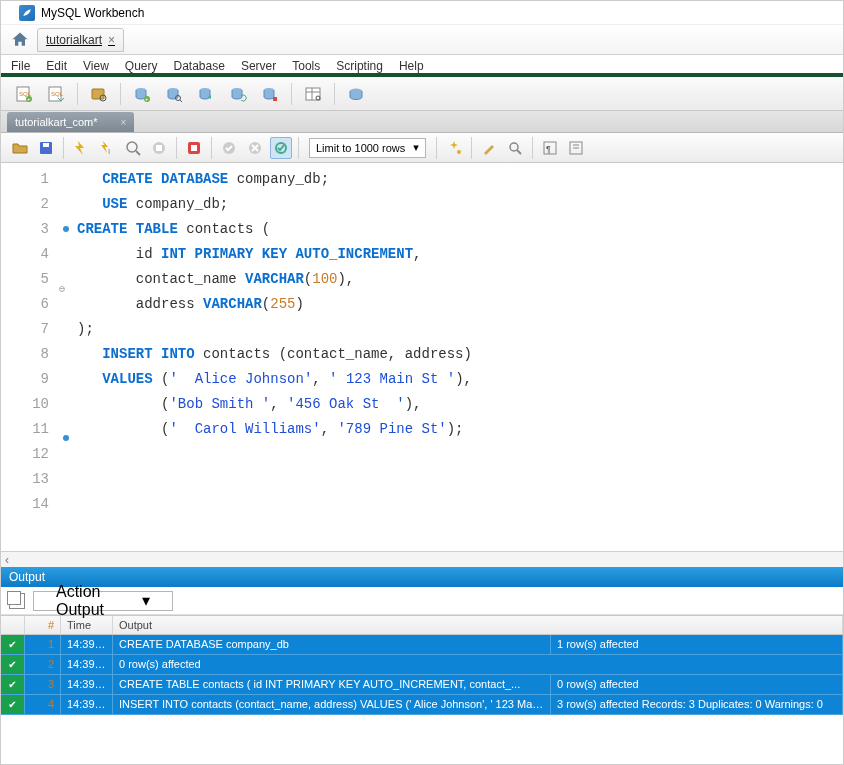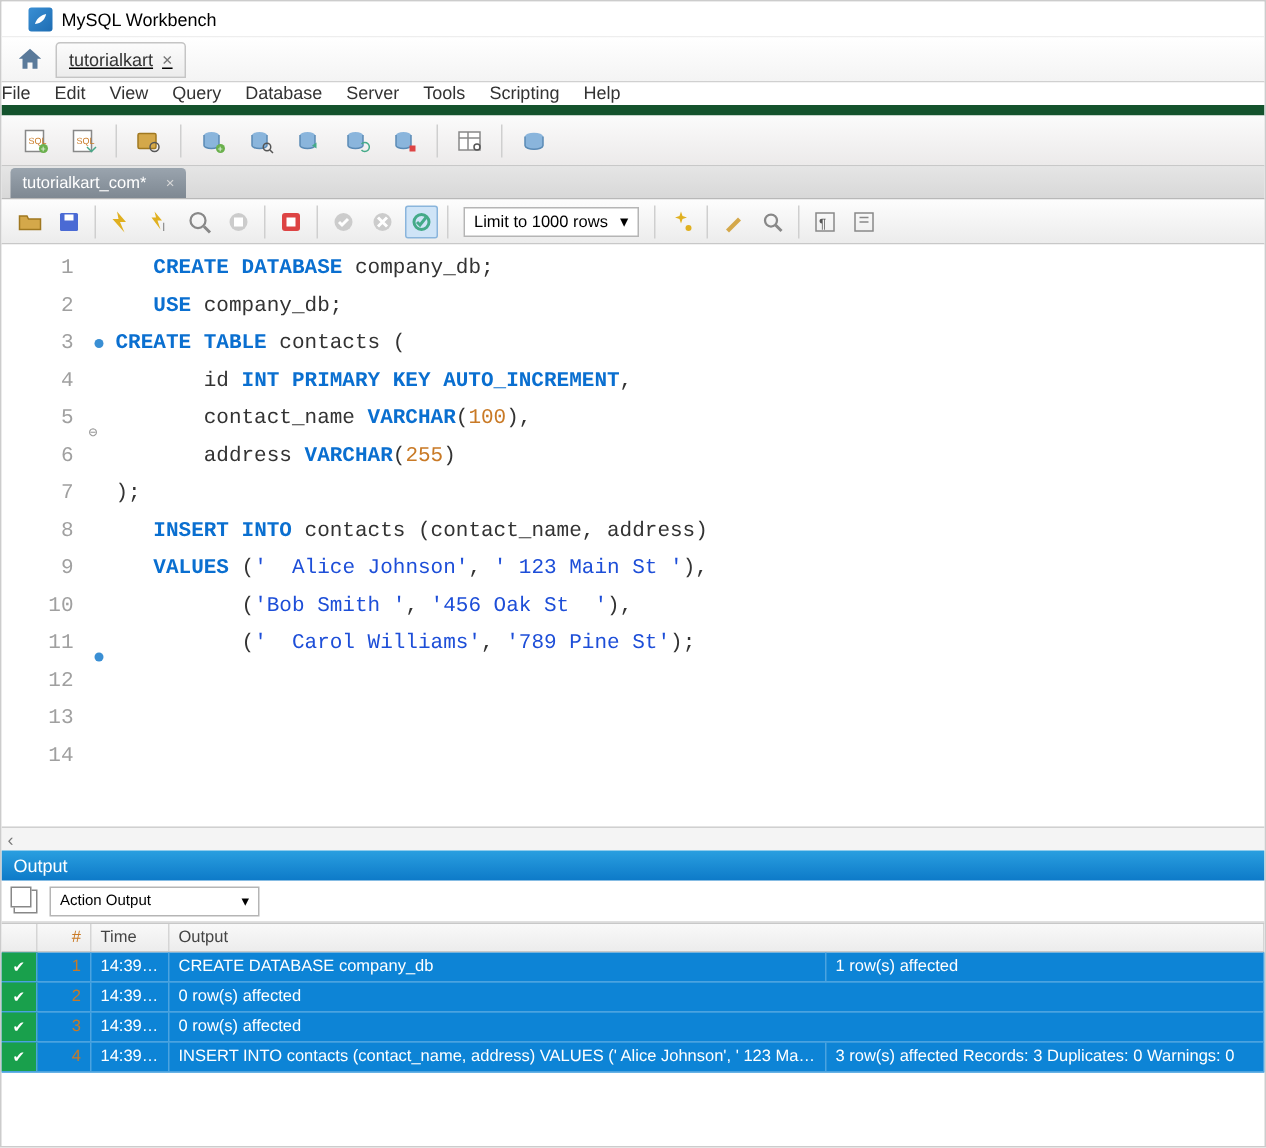--- a/index.html
+++ b/index.html
@@ -4,48 +4,48 @@
 <style>
 * { box-sizing: border-box; margin: 0; padding: 0; }
 body { font-family: "Segoe UI", Tahoma, sans-serif; font-size: 12px; background: #fff; width: 844px; height: 765px; overflow: hidden; border: 1px solid #ccc; }
 .titlebar { height: 24px; background: #fff; display: flex; align-items: center; padding-left: 18px; gap: 6px; border-bottom: 1px solid #eee; }
 .app-icon { width: 16px; height: 16px; background: linear-gradient(135deg,#3a8fd4,#1e6db3); border-radius: 2px; display:flex; align-items:center; justify-content:center; }
 .app-icon svg { width:12px; height:12px; }
 .tabbar { height: 30px; background: linear-gradient(#fff,#f4f4f4); display: flex; align-items: center; padding-left: 8px; gap:6px; border-bottom: 1px solid #d0d0d0; text-decoration: underline; }
 .home-icon { width: 22px; height: 22px; display:flex; align-items:center; justify-content:center; color:#4a6a8a; cursor:pointer; }
 .conn-tab { height: 24px; background: linear-gradient(#fcfcfc,#ececec); border: 1px solid #c5c5c5; border-radius: 3px 3px 0 0; padding: 0 8px; display:flex; align-items:center; gap:6px; font-size: 12px; color:#333; }
 .conn-tab .x { color:#777; font-size:12px; cursor:pointer; }
-.menubar { height: 22px; display:flex; align-items:flex-start; gap: 16px; color:#333; background:#fff; border-bottom:7px solid #14532d; }
+.menubar { height: 22px; display:flex; align-items:flex-end; padding-left: 10px; gap: 16px; color:#333; background:#fff; border-bottom:4px solid #14532d; }
 .menubar span { cursor:pointer; }
 .maintoolbar { height: 34px; background: linear-gradient(#fbfbfb,#eceaea); border-bottom: 1px solid #c8c8c8; display:flex; align-items:center; padding-left: 10px; gap: 6px; }
 .tbtn { width: 26px; height: 26px; display:flex; align-items:center; justify-content:center; cursor:pointer; border-radius:2px; }
 .sep { width:1px; height:22px; background:#cfcfcf; margin:0 2px; }
 .filetabbar { height: 22px; background: linear-gradient(#e5e5e5,#d8d8d8); border-bottom:1px solid #b8b8b8; display:flex; align-items:end; padding-left:6px; }
-.filetab { height: 20px; background: linear-gradient(#9aa4ae,#7e8892); color:#fff; border-radius: 3px 3px 0 0; padding: 0 8px; font-size: 11px; display:flex; align-items:center; gap:13px; }
+.filetab { height: 20px; background: linear-gradient(#9aa4ae,#7e8892); color:#fff; border-radius: 3px 3px 0 0; padding: 0 8px; font-size: 11px; display:flex; align-items:center; gap:23px; }
 .filetab .x { color:#d8d8d8; cursor:pointer; font-size:10px; }
 .sqltoolbar { height: 30px; background: linear-gradient(#fdfdfd,#ececec); border-bottom:1px solid #c8c8c8; display:flex; align-items:center; padding-left:8px; gap:4px; }
 .sqlbtn { width:22px; height:22px; display:flex; align-items:center; justify-content:center; cursor:pointer; border-radius:2px; }
 .sqlbtn.active { background:#cfe4f7; border:1px solid #8ab5dc; }
 .limitbox { height:20px; border:1px solid #b5b5b5; background:#fff; font-size:11px; padding:0 6px; display:flex; align-items:center; gap:8px; margin:0 4px; cursor:pointer; }
 .editor { height: 388px; background:#fff; display:flex; font-family: Consolas, "Courier New", monospace; font-size: 14px; overflow:auto; }
 .gutter { width: 58px; text-align:right; padding-right:10px; color:#A0A0A0; user-select:none; line-height:25px; padding-top:4px; }
 .marks { width: 14px; padding-top:4px; line-height:25px; }
 .marks .dot { width:6px; height:6px; background:#3a8fd4; border-radius:50%; margin:9px auto 10px; }
 .marks .fold { color:#999; font-size:10px; text-align:center; }
 .code { flex:1; padding-top:4px; line-height:25px; white-space:pre; padding-left:4px; }
 .kw { color:#0a6fd0; font-weight:bold; }
 .str { color:#1d4ed8; }
 .num { color:#c97a26; }
 .id { color:#333; }
 .hscroll { height:16px; border-top:1px solid #d0d0d0; background:#f4f4f4; display:flex; align-items:center; padding-left:4px; color:#777; }
 .output-header { height:20px; background:linear-gradient(#2a9fe0,#0d7ac8); color:#fff; font-size:12px; padding-left:8px; display:flex; align-items:center; }
 .output-controls { height:28px; display:flex; align-items:center; padding-left:8px; gap:8px; border-bottom:1px solid #e0e0e0; }
 .copy-icon { width:16px; height:16px; border:1px solid #888; position:relative; cursor:pointer; }
 .copy-icon::before { content:''; position:absolute; width:12px; height:12px; border:1px solid #888; background:#fff; top:-3px; left:-3px; }
-.out-select { width:140px; height:20px; border:1px solid #b5b5b5; background:#fff; padding:0 6px; display:flex; align-items:center; justify-content:space-between; font-size:10px; cursor:pointer; }
+.out-select { width:140px; height:20px; border:1px solid #b5b5b5; background:#fff; padding:0 22px; display:flex; align-items:center; justify-content:space-between; font-size:16px; cursor:pointer; }
 .grid-head { height:20px; background:linear-gradient(#f9f9f9,#ececec); border-top:1px solid #c8c8c8; border-bottom:1px solid #c8c8c8; display:flex; font-size:11px; color:#444; }
 .gh { border-right:1px solid #d5d5d5; padding:3px 6px; }
 .gh.status{width:24px;} .gh.num{width:36px; text-align:right; padding-right:6px;} .gh.time{width:52px;} .gh.action{width:438px;} .gh.msg{flex:1;}
 .grid-row { height:20px; background:#0d84d6; color:#fff; display:flex; border-bottom:1px solid #4ba3e0; font-size:11px; }
 .gc { border-right:1px solid #4ba3e0; padding:3px 6px; overflow:hidden; text-overflow:ellipsis; white-space:nowrap; }
 .gc.status{width:24px; background:#19a04c; display:flex; align-items:center; justify-content:center;} 
 .gc.num{width:36px; text-align:right; padding-right:6px;} .gc.time{width:52px;} .gc.action{width:438px;} .gc.msg{flex:1;}
 .check { color:#fff; font-size:10px; }
 </style>
 </head>
@@ -349,20 +349,21 @@
   <div class="gc num">2</div>
   <div class="gc time">14:39:06</div>
   <div class="gc msg">0 row(s) affected</div>
     </div>
     <div class="grid-row">
       <div class="gc status">
         <span class="check">✔</span>
       </div>
   <div class="gc num">3</div>
   <div class="gc time">14:39:06</div>
+  <div class="gc action">CREATE TABLE contacts (     id INT PRIMARY KEY AUTO_INCREMENT,     contact_...</div>
   <div class="gc msg">0 row(s) affected</div>
     </div>
     <div class="grid-row">
       <div class="gc status">
         <span class="check">✔</span>
       </div>
   <div class="gc num">4</div>
   <div class="gc time">14:39:06</div>
   <div class="gc action">INSERT INTO contacts (contact_name, address) VALUES ('  Alice Johnson', ' 123 Main ...</div>
   <div class="gc msg">3 row(s) affected Records: 3  Duplicates: 0  Warnings: 0</div>

